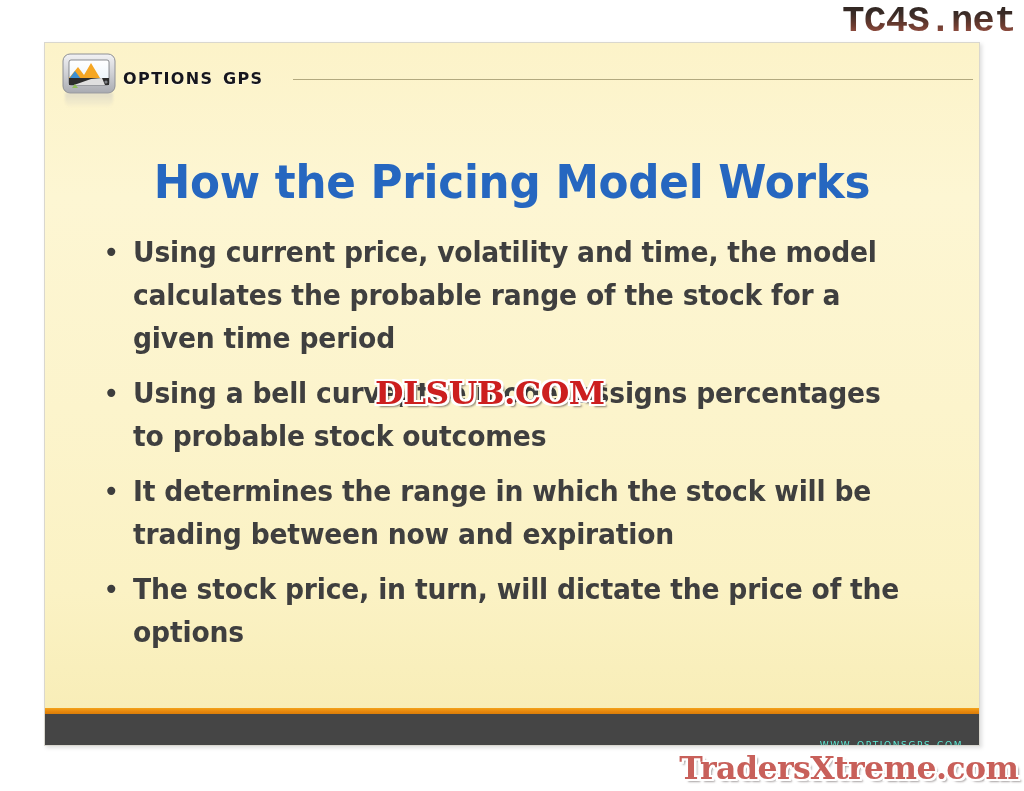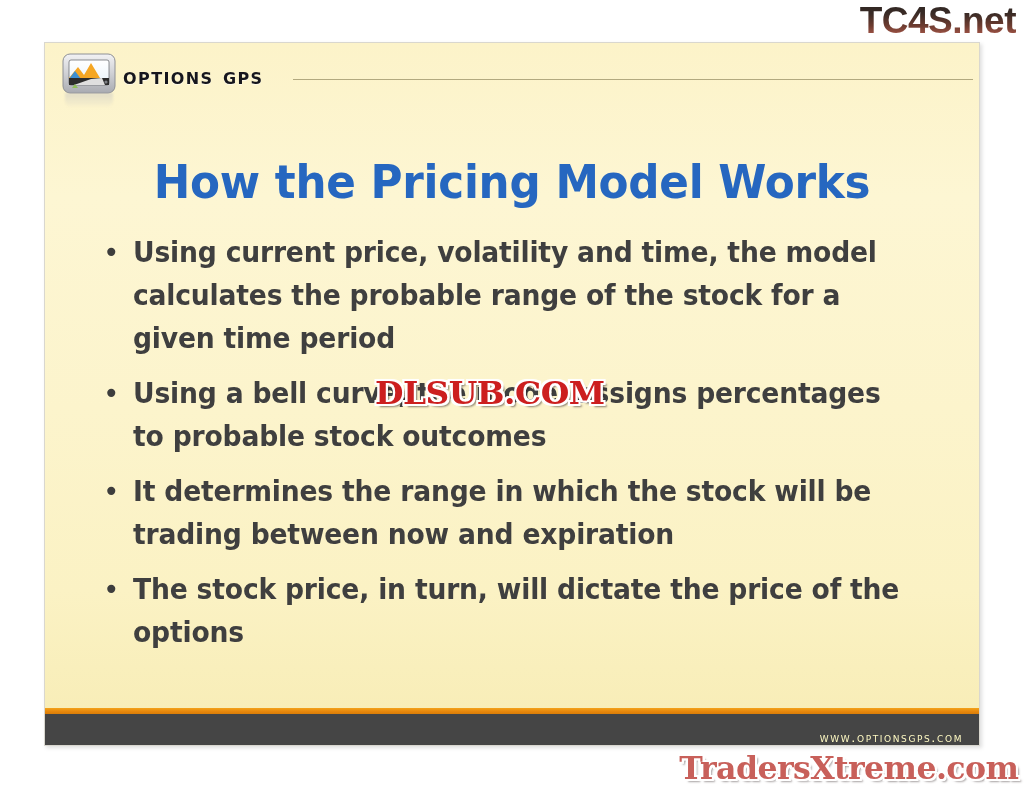--- a/index.html
+++ b/index.html
@@ -13,21 +13,21 @@
     font-family: "Liberation Sans", sans-serif;
     overflow: hidden;
     position: relative;
   }
 
   
   #tc4s-watermark {
     position: absolute;
     top: 1px;
     right: 8px;
-    font-family: Liberation Sans, sans-serif;
+    font-family: Liberation Mono, monospace;
     font-weight: bold;
     font-size: 37px;
     letter-spacing: -0.5px;
     line-height: 40px;
     background-image: linear-gradient(180deg, #2b2522 0%, #3a2b26 32%, #6d3c30 62%, #9c5244 82%, #b35c4b 100%);
     -webkit-background-clip: text;
     background-clip: text;
     color: transparent;
     -webkit-text-fill-color: transparent;
     text-shadow: none;
@@ -184,25 +184,25 @@
     position: absolute;
     left: 0;
     bottom: 0;
     width: 100%;
     height: 31px;
     background: #454545;
   }
   #footer-url {
     position: absolute;
     right: 16px;
-    top: 16px;
+    top: 22px;
     font-family: "DejaVu Sans", sans-serif;
     font-size: 13px;
     letter-spacing: 1.6px;
-    color: #fef9c3;
+    color: #5eead4;
     font-variant: small-caps;
     text-transform: lowercase;
     white-space: nowrap;
   }
 
   
   #traders-watermark {
     position: absolute;
     right: 6px;
     top: 750px;

